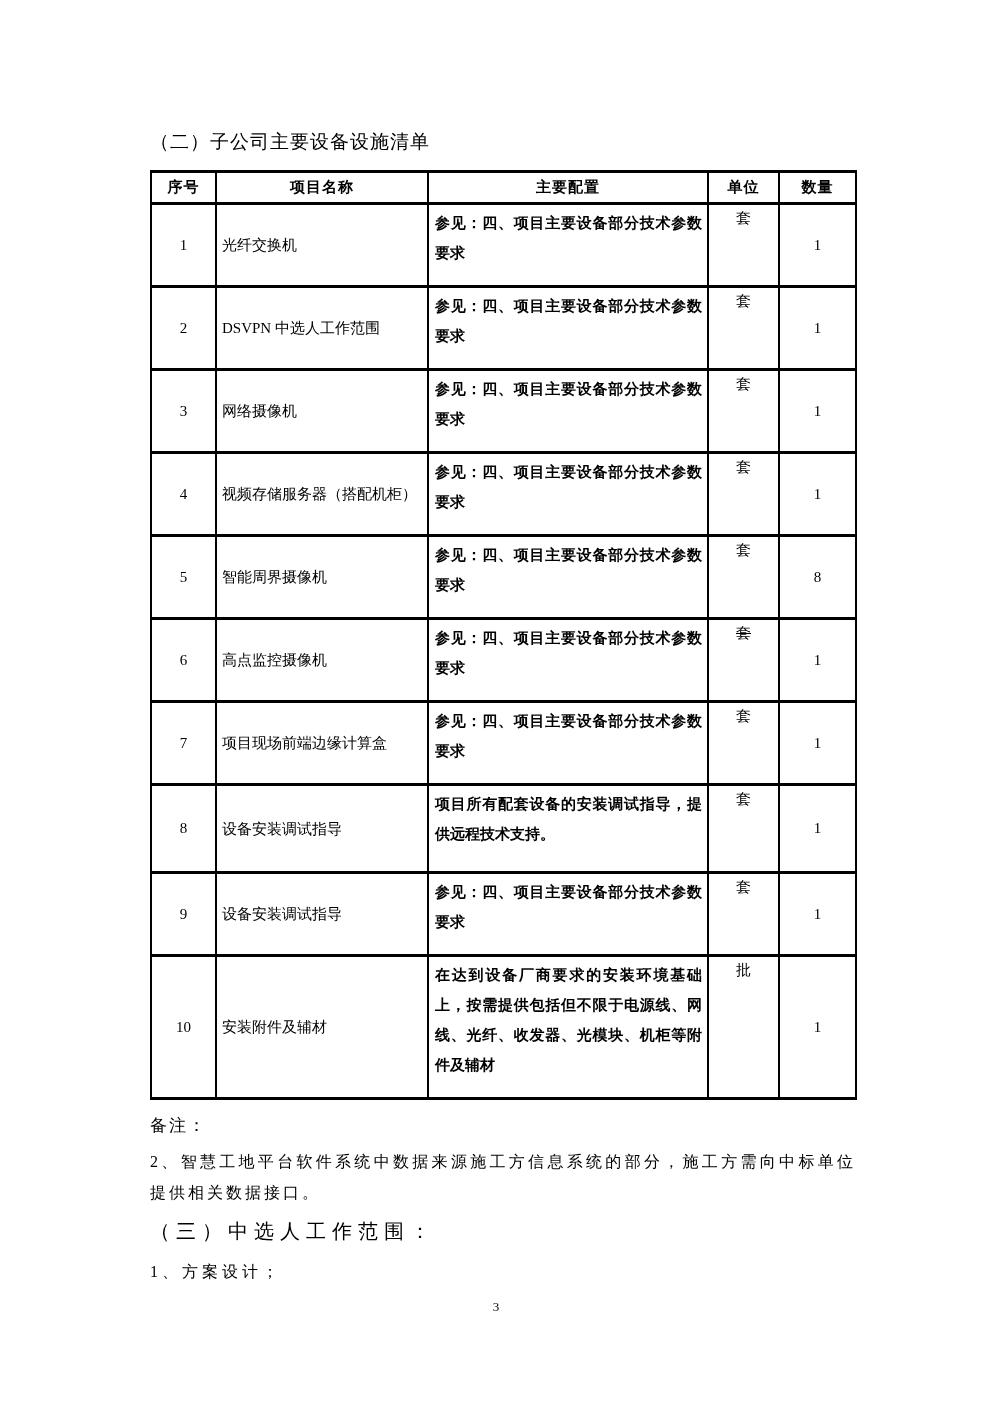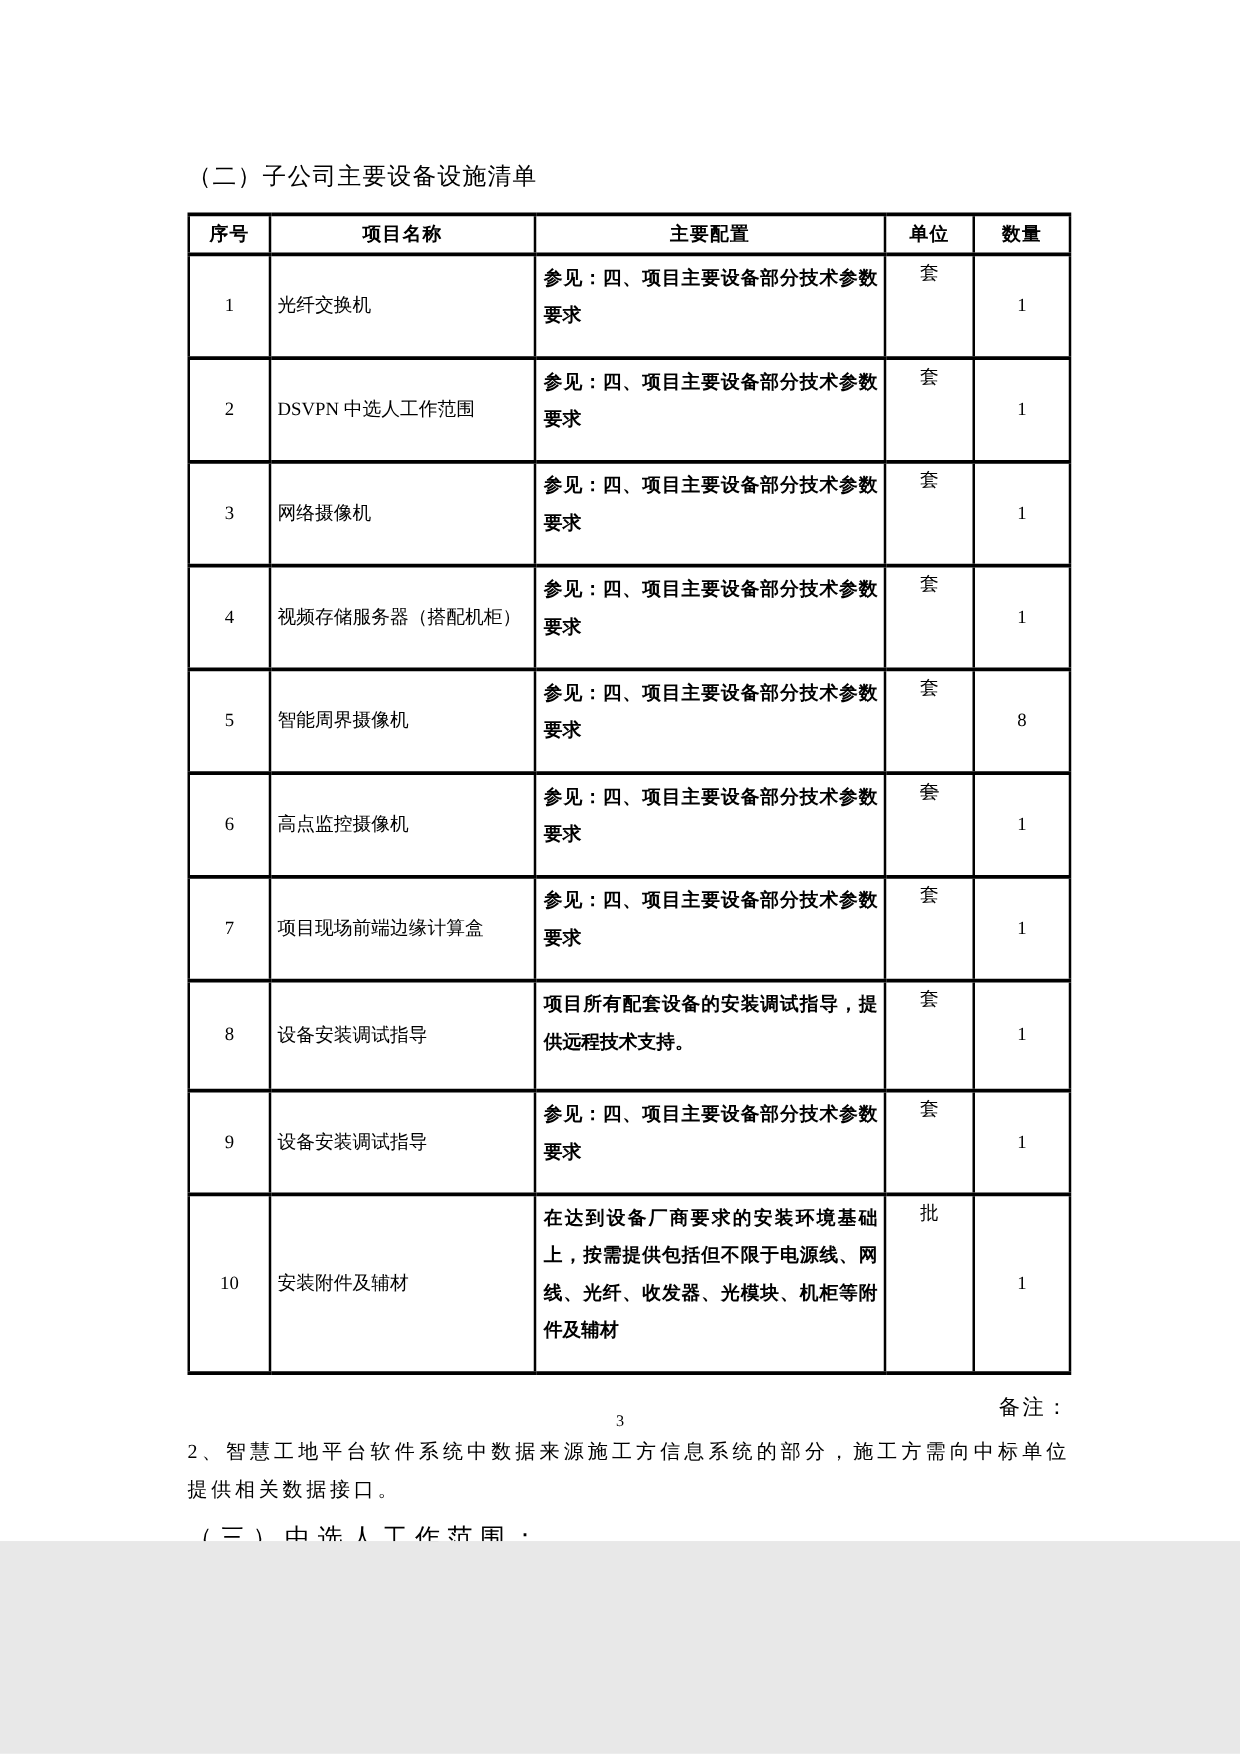--- a/index.html
+++ b/index.html
@@ -1,18 +1,18 @@
 <!DOCTYPE html>
 <html><head>
 <meta charset="utf-8">
 <style>
   html,body{margin:0;padding:0;background:#e8e8e8;}
   .page{
     position:relative;
-    width:992px;height:1233px;
+    width:992px;height:1403px;
     margin:0 auto;
     background:#ffffff;
     color:#000;
     font-family:"Liberation Serif","DejaVu Serif",serif;
     overflow:hidden;
   }
   .content{
     position:absolute;
     left:150px;top:0;
     width:706px;
@@ -68,33 +68,32 @@
   tbody tr:nth-child(7){height:81px;}
   tbody tr:nth-child(8){height:88px;}
   tbody tr:nth-child(9){height:68px;}
   tbody tr:nth-child(10){height:123px;}
   .strike{text-decoration:line-through;}
   .notes-label{
     margin:14px 0 0;
     font-size:17px;
     letter-spacing:2px;
     line-height:24px;
-    text-align:right;
   }
   .note{
     margin:8px 0 0;
     font-size:16px;
     letter-spacing:3px;
     line-height:31px;
     text-align:justify;
   }
   .note + .note{margin-top:0;}
   .note .note-num-bold{font-weight:bold;}
   .section3-title{
-    margin:8px 0 0;
+    margin:8px 0 12px;
     font-size:20px;
     font-weight:normal;
     letter-spacing:6px;
     line-height:30px;
     white-space:nowrap;
   }
   .scope{
     margin:0 0 0;
     font-size:16px;
     letter-spacing:4px;

